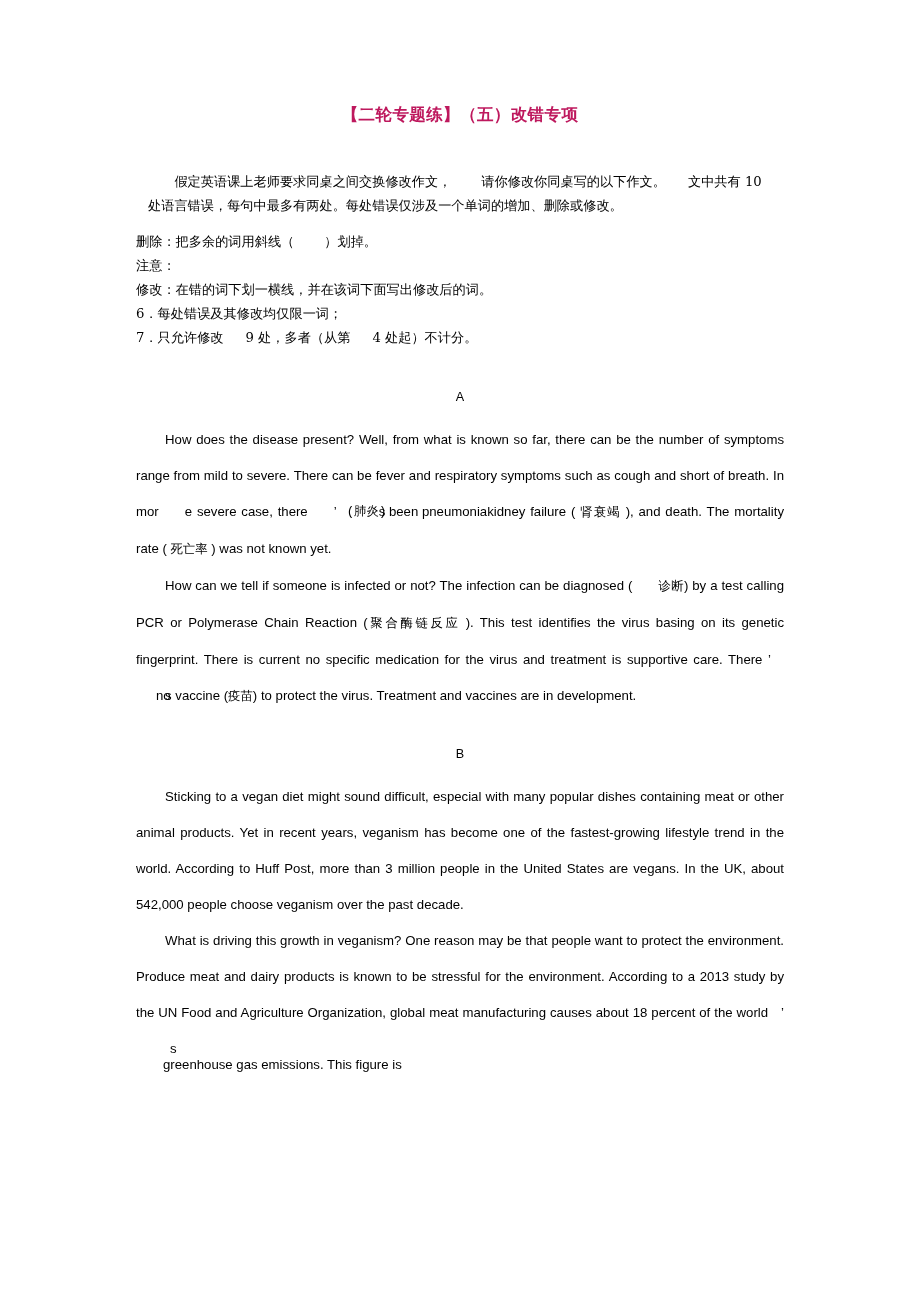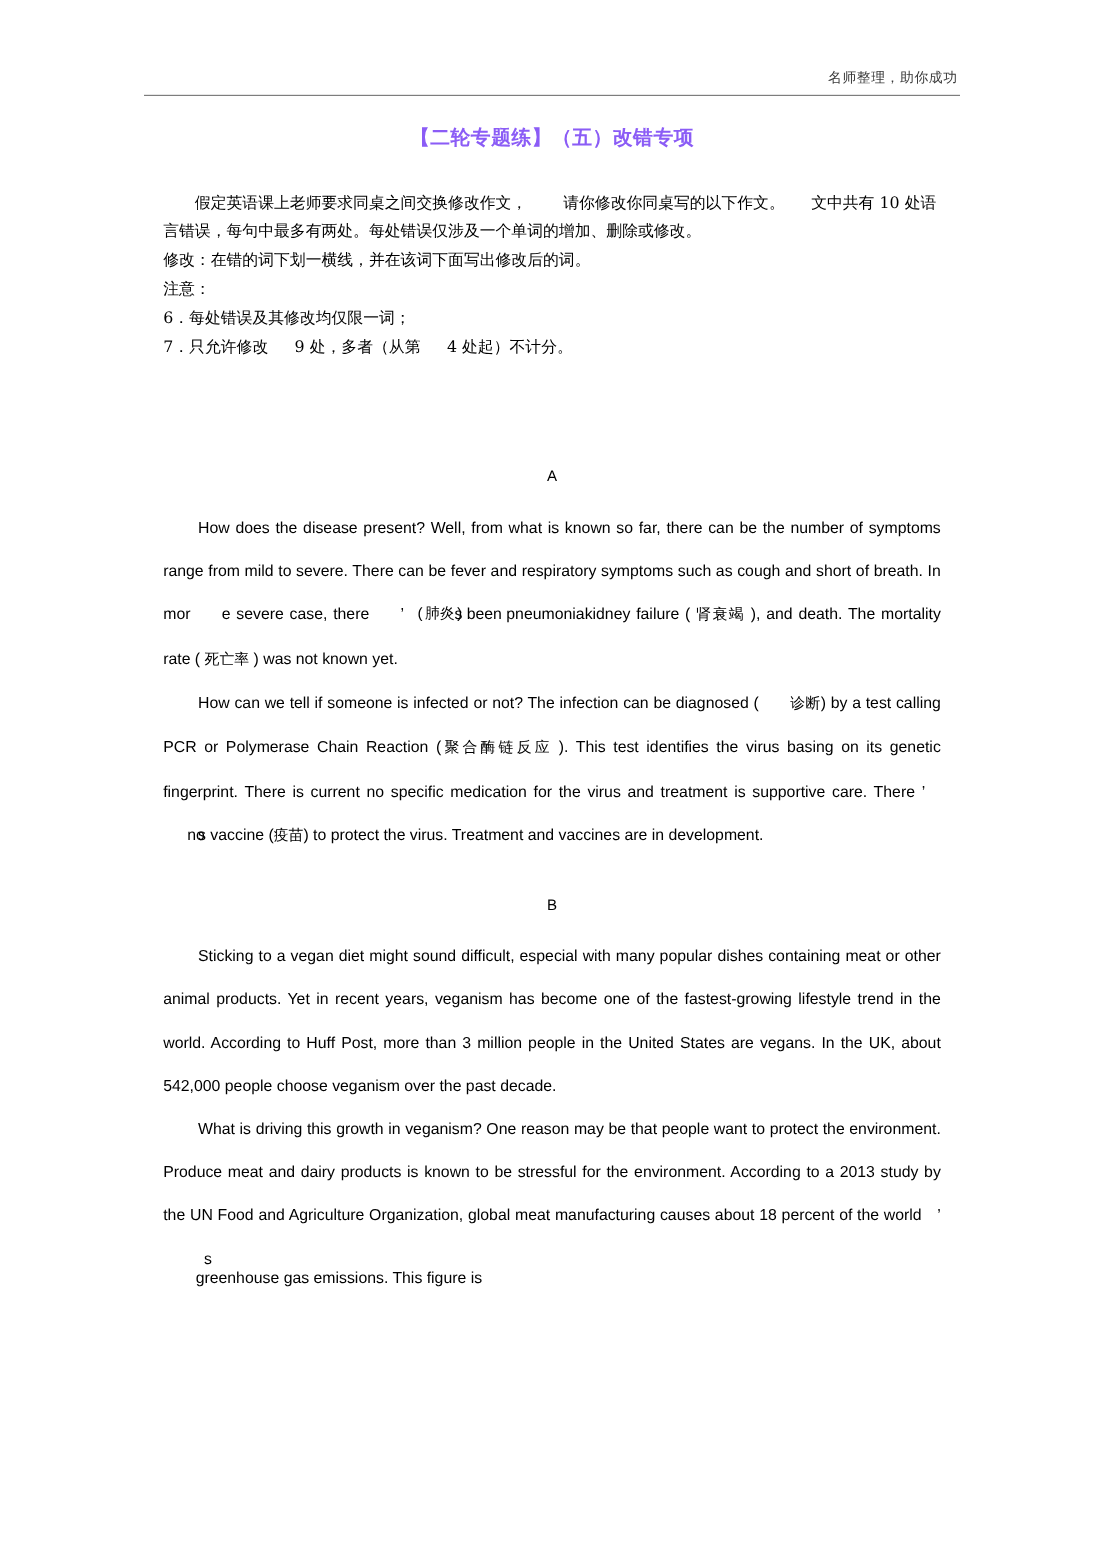--- a/index.html
+++ b/index.html
@@ -48,37 +48,37 @@
   .doc-title {
     position: absolute;
     left: 120px;
     top: 104px;
     width: 680px;
     text-align: center;
     font-family: "DejaVu Serif", "Liberation Serif", serif;
     font-size: 16.5px;
     font-weight: bold;
     letter-spacing: 0.4px;
-    color: #8b5cf6;
+    color: #be185d;
   }
 
   
   .instructions {
     position: absolute;
     left: 136px;
     top: 158px;
     width: 648px;
     font-family: "DejaVu Serif", "Liberation Serif", serif;
     font-size: 13.2px;
     line-height: 24px;
     color: #000;
   }
   .instructions .lead {
     text-indent: 2em;
-    margin: 0;
+    margin: 12px;
   }
   .instructions .ln {
     margin: 0;
     white-space: pre-wrap;
   }
   .gap-sm { display: inline-block; width: 22px; }
   .gap-md { display: inline-block; width: 30px; }
 
   
   .passages {
@@ -128,35 +128,32 @@
   .ov-c { left: -7px; top: 16px; }
   .thin-space { display: inline-block; width: 5px; }
   .wide-space { display: inline-block; width: 26px; }
   .med-space { display: inline-block; width: 13px; }
 </style>
 </head>
 <body>
 
 <div class="page">
 
-  <div class="header-band">
-    <div class="header-text">名师整理，助你成功</div>
-    <div class="header-rule"></div>
-  </div>
 
   <div class="doc-title">【二轮专题练】（五）改错专项</div>
 
   <div class="instructions">
     <p class="lead"><span>假定英语课上老师要求同桌之间交换修改作文，</span><span class="gap-md"></span><span>请你修改你同桌写的以下作文。</span><span class="gap-sm"></span><span>文中共有 10 处语言错误，每句中最多有两处。每处错误仅涉及一个单词的增加、删除或修改。</span></p>
 
 
+    <p class="ln"><span>删除：把多余的词用斜线（</span><span class="gap-md"></span><span>）划掉。</span></p>
+
+    <p class="ln">注意：</p>
 
     <p class="ln">修改：在错的词下划一横线，并在该词下面写出修改后的词。</p>
-
-    <p class="ln">注意：</p>
 
     <p class="ln">6．每处错误及其修改均仅限一词；</p>
 
     <p class="ln"><span>7．只允许修改</span><span class="gap-sm"></span><span>9 处，多者（从第</span><span class="gap-sm"></span><span>4 处起）不计分。</span></p>
   </div>
 
   <div class="passages">
 
     <div class="section-letter">A</div>
 

